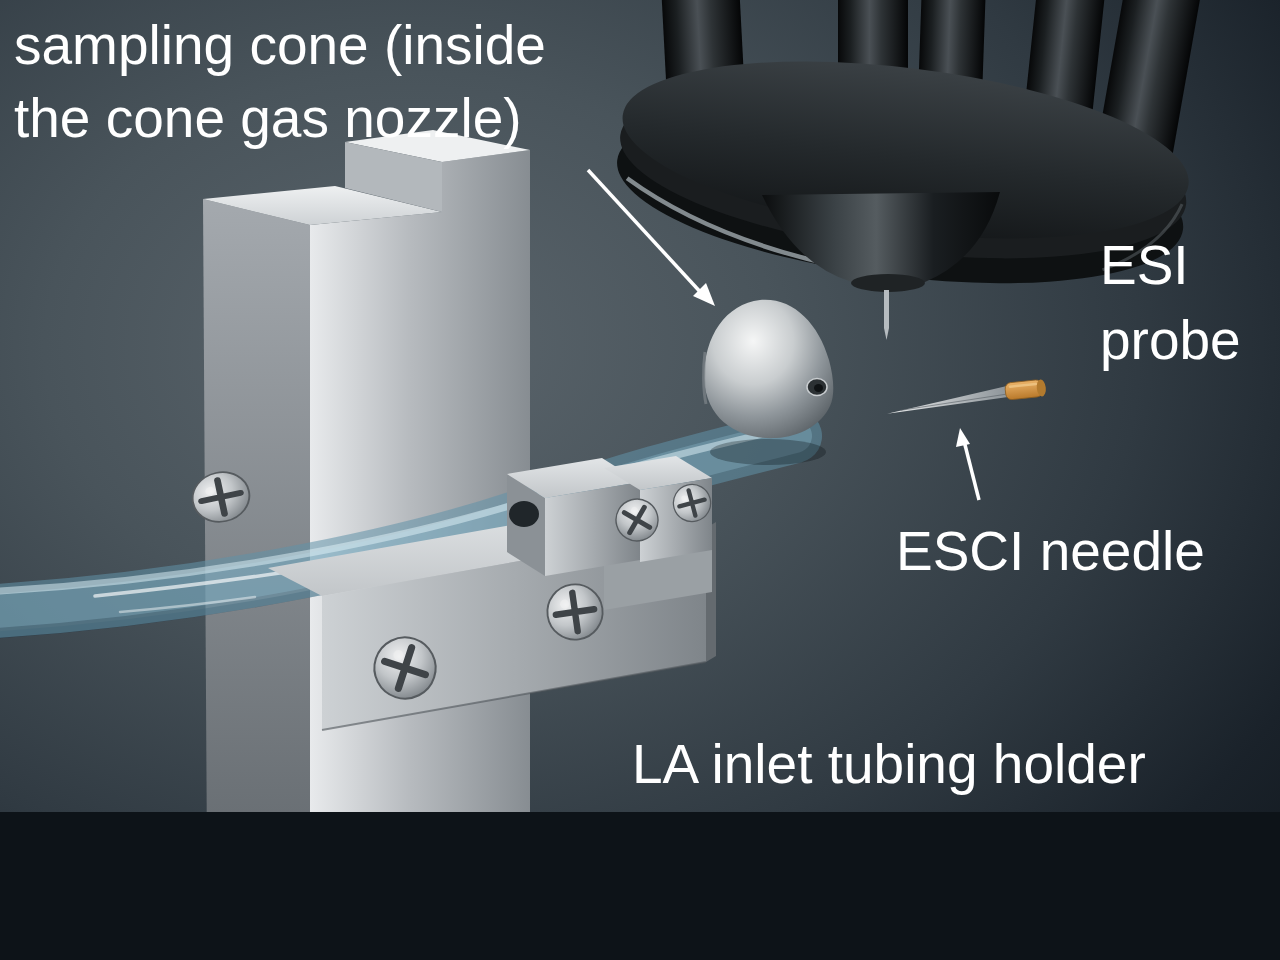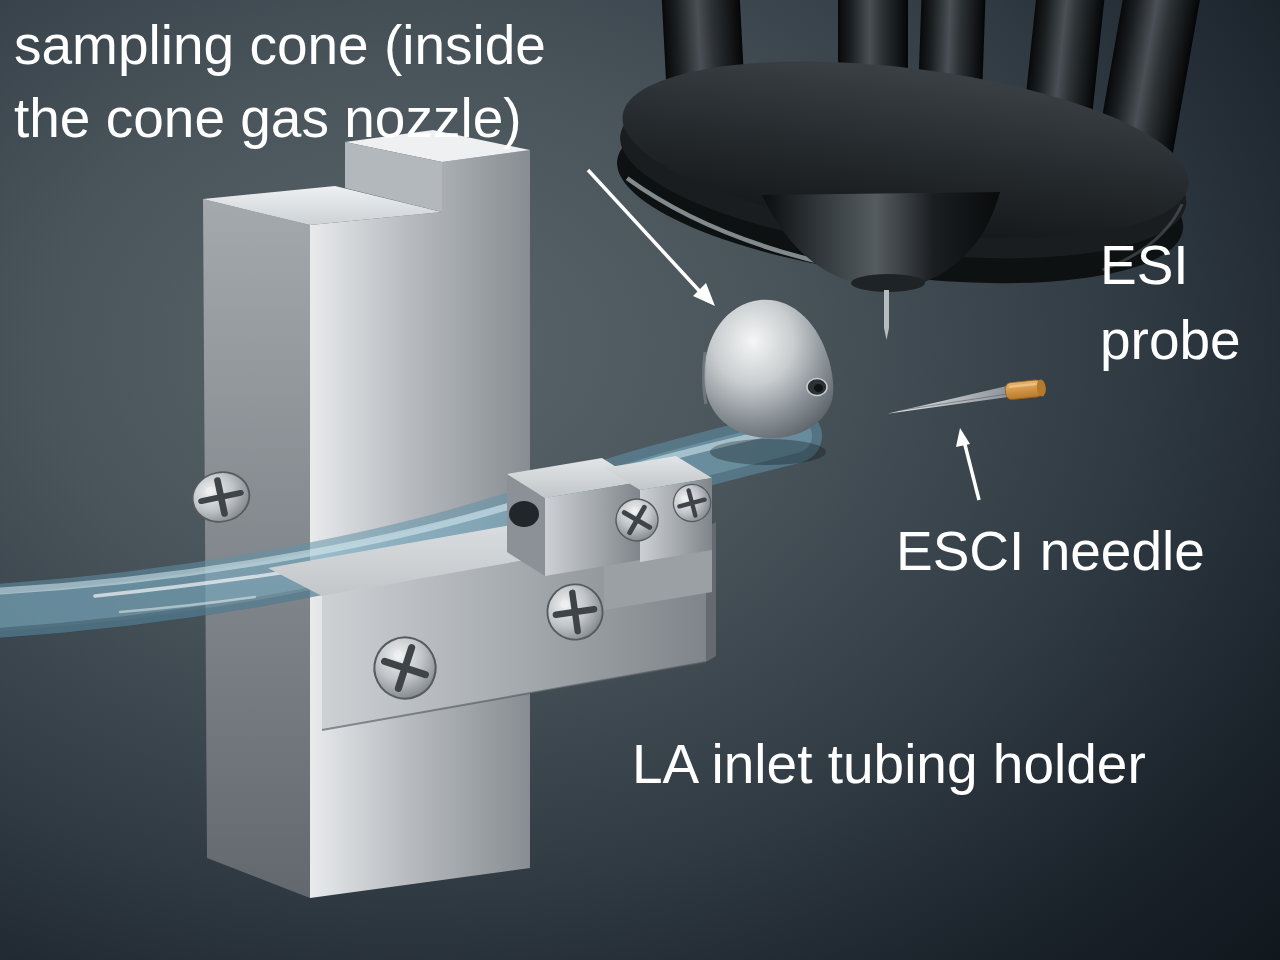--- a/index.html
+++ b/index.html
@@ -1,19 +1,19 @@
 <!DOCTYPE html>
 <html><head>
 <meta charset="utf-8">
 <style>
   html, body { margin: 0; padding: 0; background: #0d1318; }
   .stage {
     position: relative;
     width: 1280px;
-    height: 960px;
+    height: 812px;
     overflow: hidden;
     font-family: "Liberation Sans", sans-serif;
   }
   svg { display: block; }
   text.fig-label {
     fill: #ffffff;
     font-family: "Liberation Sans", sans-serif;
     font-size: 55px;
     font-weight: 400;
   }

